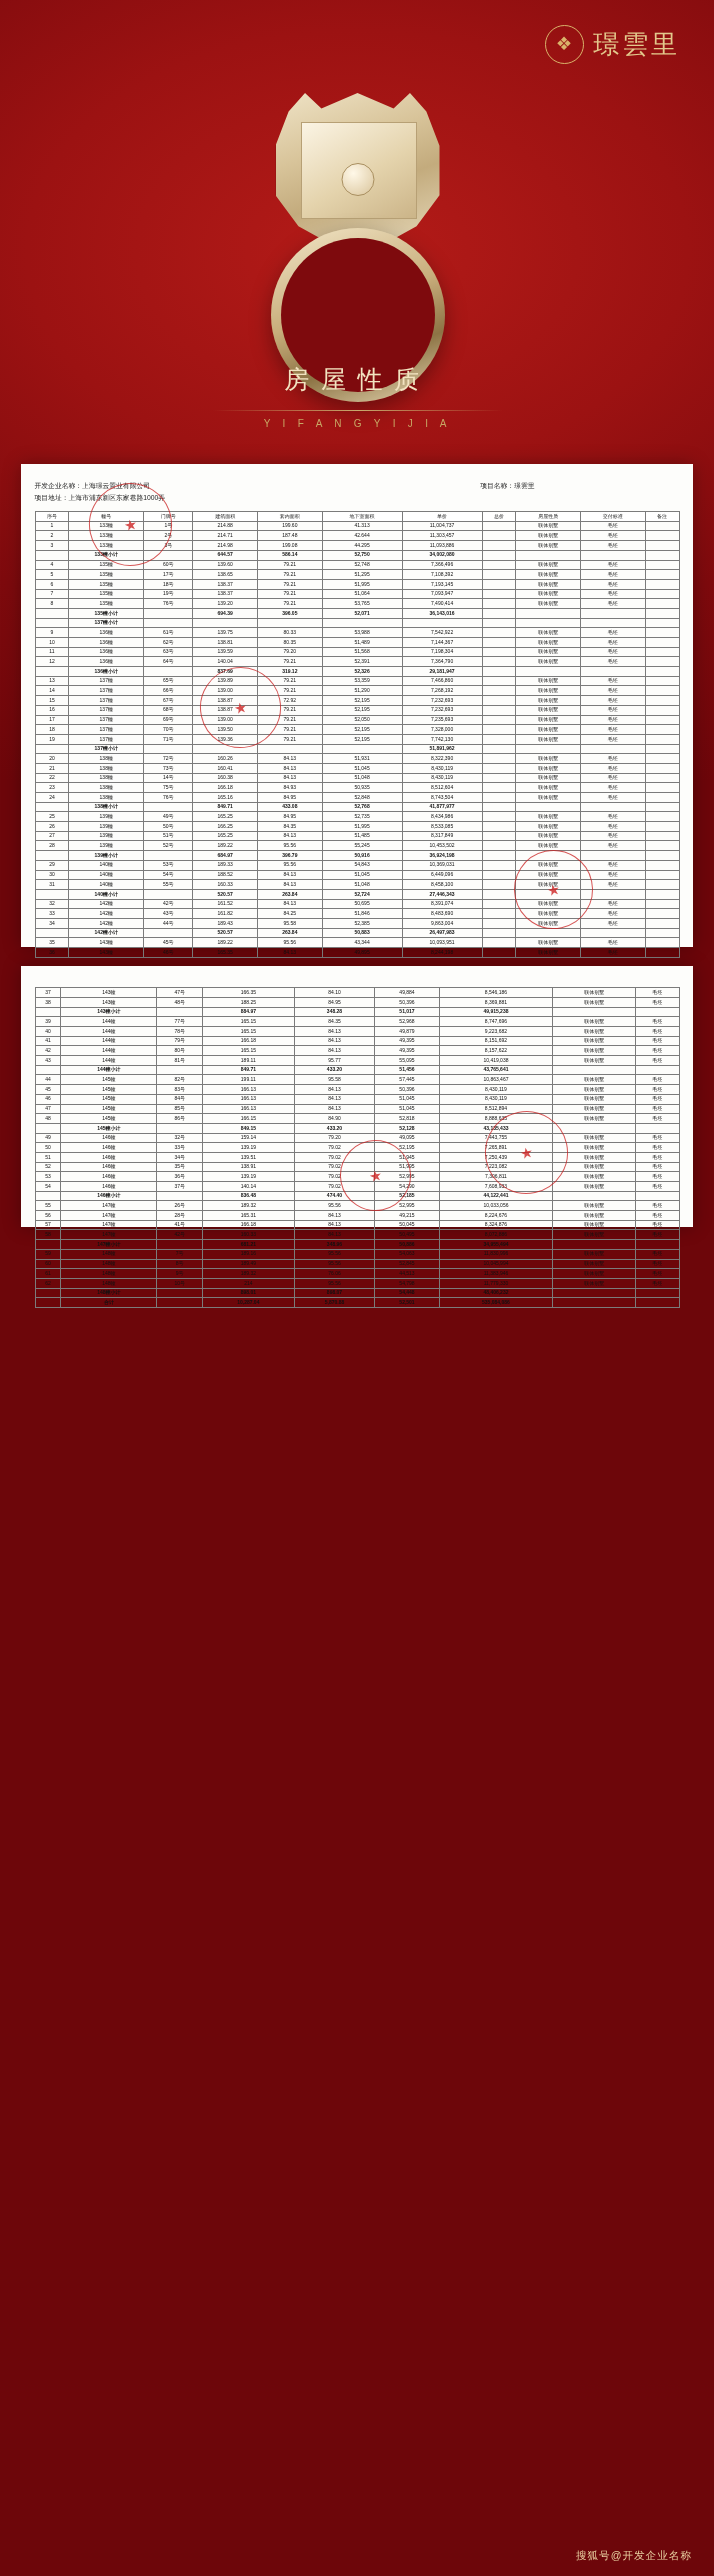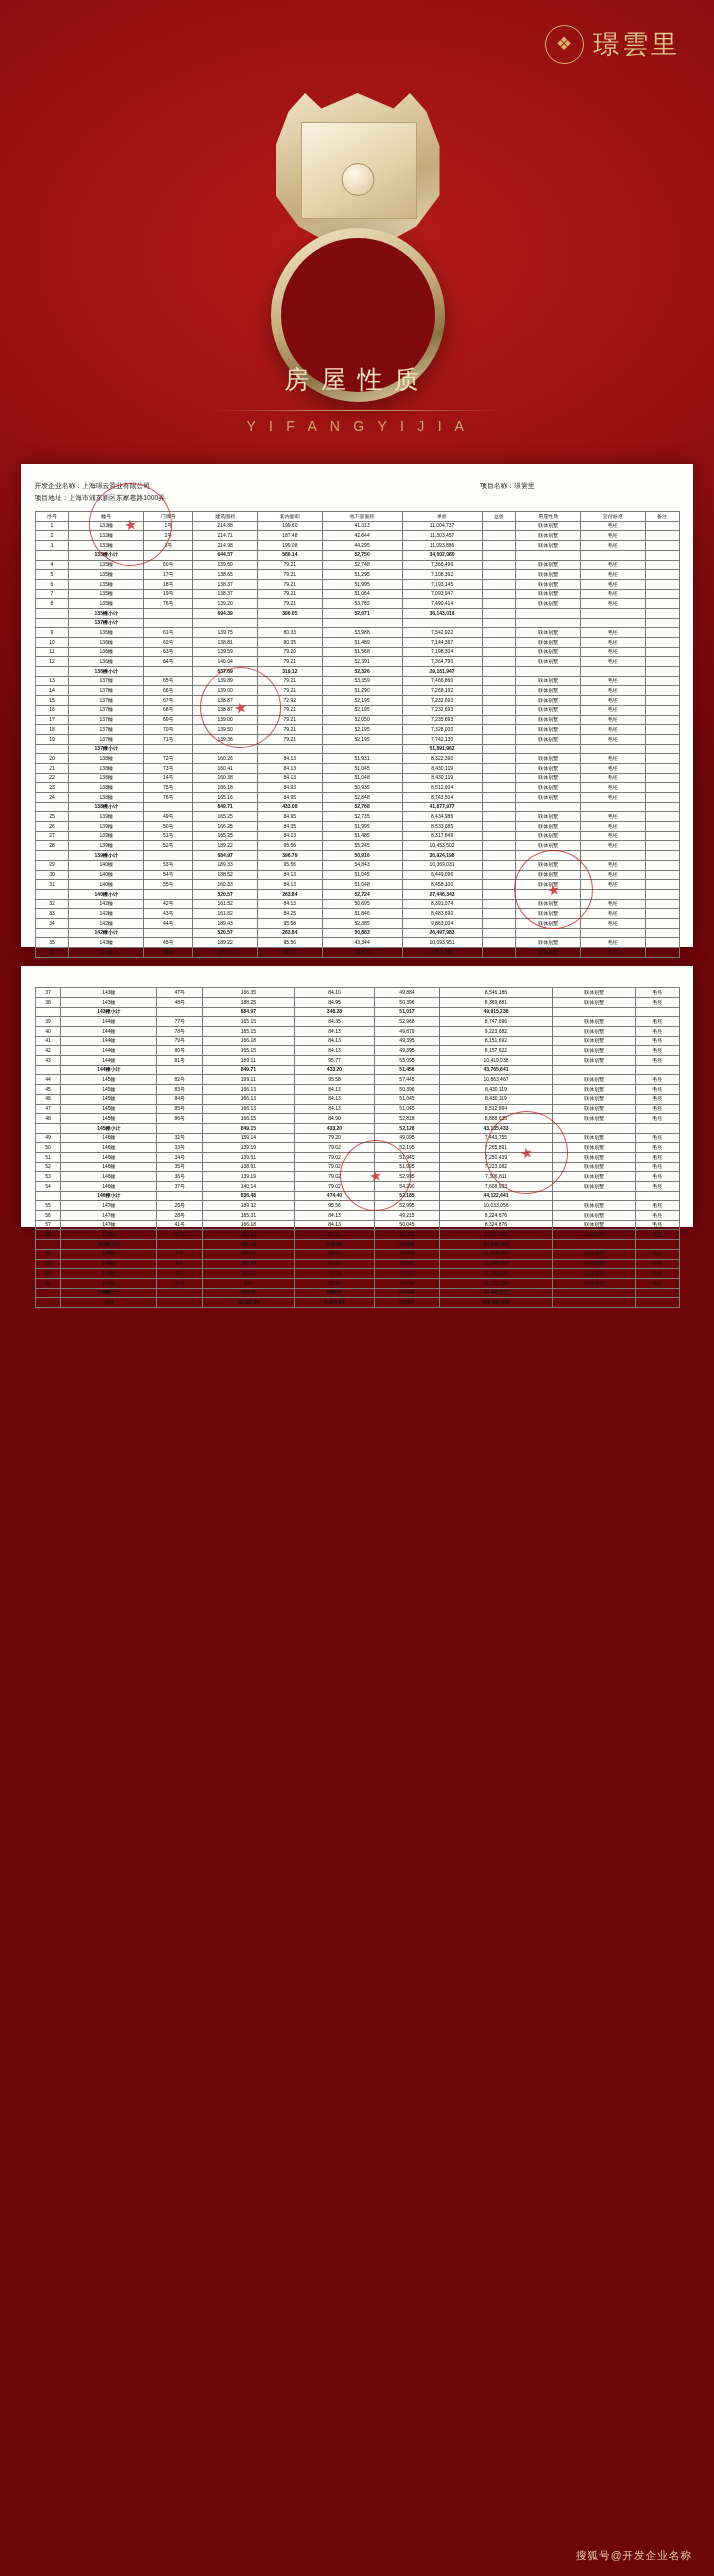--- a/index.html
+++ b/index.html
@@ -70,21 +70,21 @@
   .sect-title { position: absolute; left: 0; right: 0; top: 363px; text-align: center; }
   .sect-title .cn {
     color: #f2e3c0; font-size: 25px; letter-spacing: 11.6px;
     font-family: "DejaVu Serif", serif;
   }
   .sect-title .rule {
     margin: 13.5px auto 7.7px; width: 290px; height: 1px;
     background: linear-gradient(90deg,rgba(226,200,140,0),#c9ab6e,rgba(226,200,140,0));
   }
   .sect-title .en {
-    color: #c8a765; font-size: 14px; letter-spacing: 4.8px;
+    color: #c8a765; font-size: 10px; letter-spacing: 4.8px;
   }
   
   .sheet {
     position: absolute; left: 21px; width: 672px;
     background: #fdfdfb;
     box-shadow: 0 0 17.4px rgba(0,0,0,.3);
     padding: 15.5px 13.5px 17.4px;
   }
   #sheet1 { top: 464px; height: 483px; }
   #sheet2 { top: 966px; height: 261px; }

